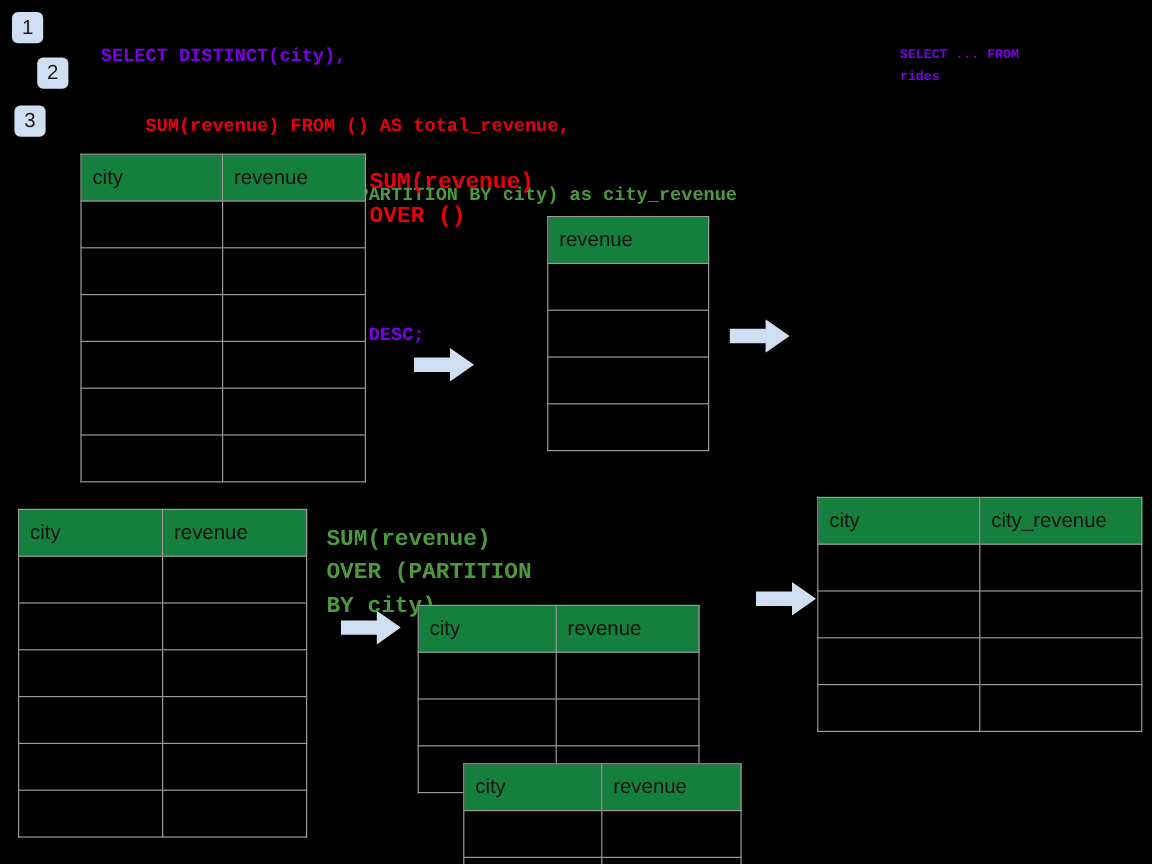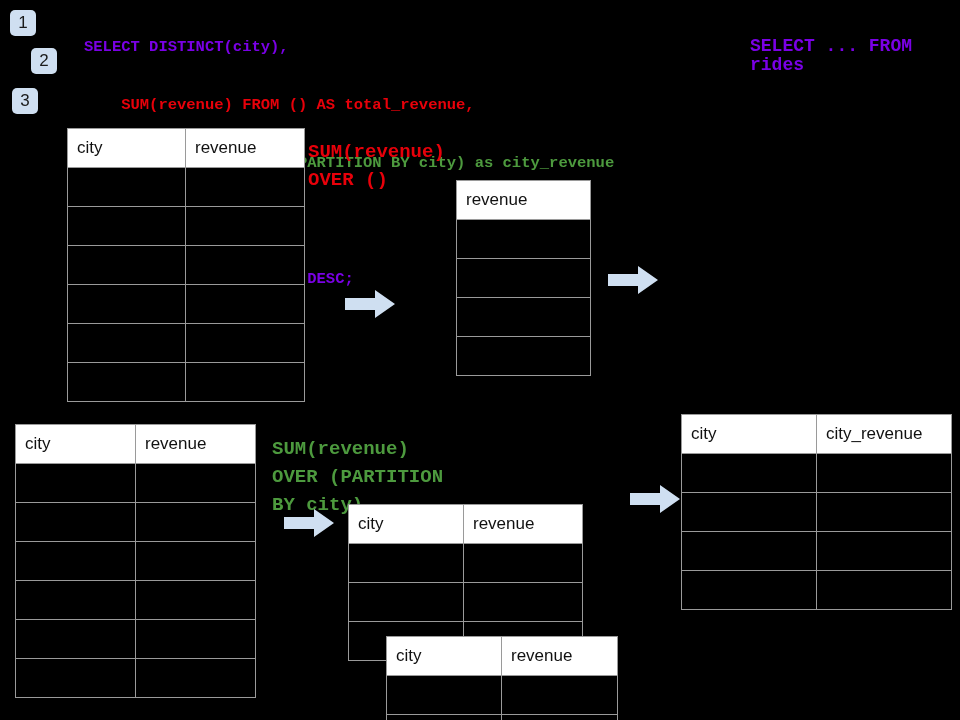--- a/index.html
+++ b/index.html
@@ -49,21 +49,21 @@
     position: absolute;
     font-family: "Liberation Mono", "DejaVu Sans Mono", monospace;
     font-size: 19px;
     font-weight: bold;
     white-space: pre;
     line-height: 28px;
   }
   .annot-small {
     position: absolute;
     font-family: "Liberation Mono", "DejaVu Sans Mono", monospace;
-    font-size: 18px;
+    font-size: 11px;
     font-weight: bold;
     white-space: pre;
     line-height: 19px;
     color: #7a00e6;
   }
 
   
   .tbl {
     position: absolute;
     border-collapse: collapse;
@@ -71,21 +71,21 @@
     background: #000000;
   }
   .tbl td {
     border: 1px solid #9a9a9a;
     background: #000000;
     padding: 0;
     height: 38px;
   }
   .tbl th {
     border: 1px solid #9a9a9a;
-    background: #ffffff;
+    background: #15803d;
     color: #111111;
     font-family: "Liberation Sans", sans-serif;
     font-size: 17px;
     font-weight: normal;
     text-align: left;
     padding: 0 0 0 9px;
     height: 38px;
   }
 
   

